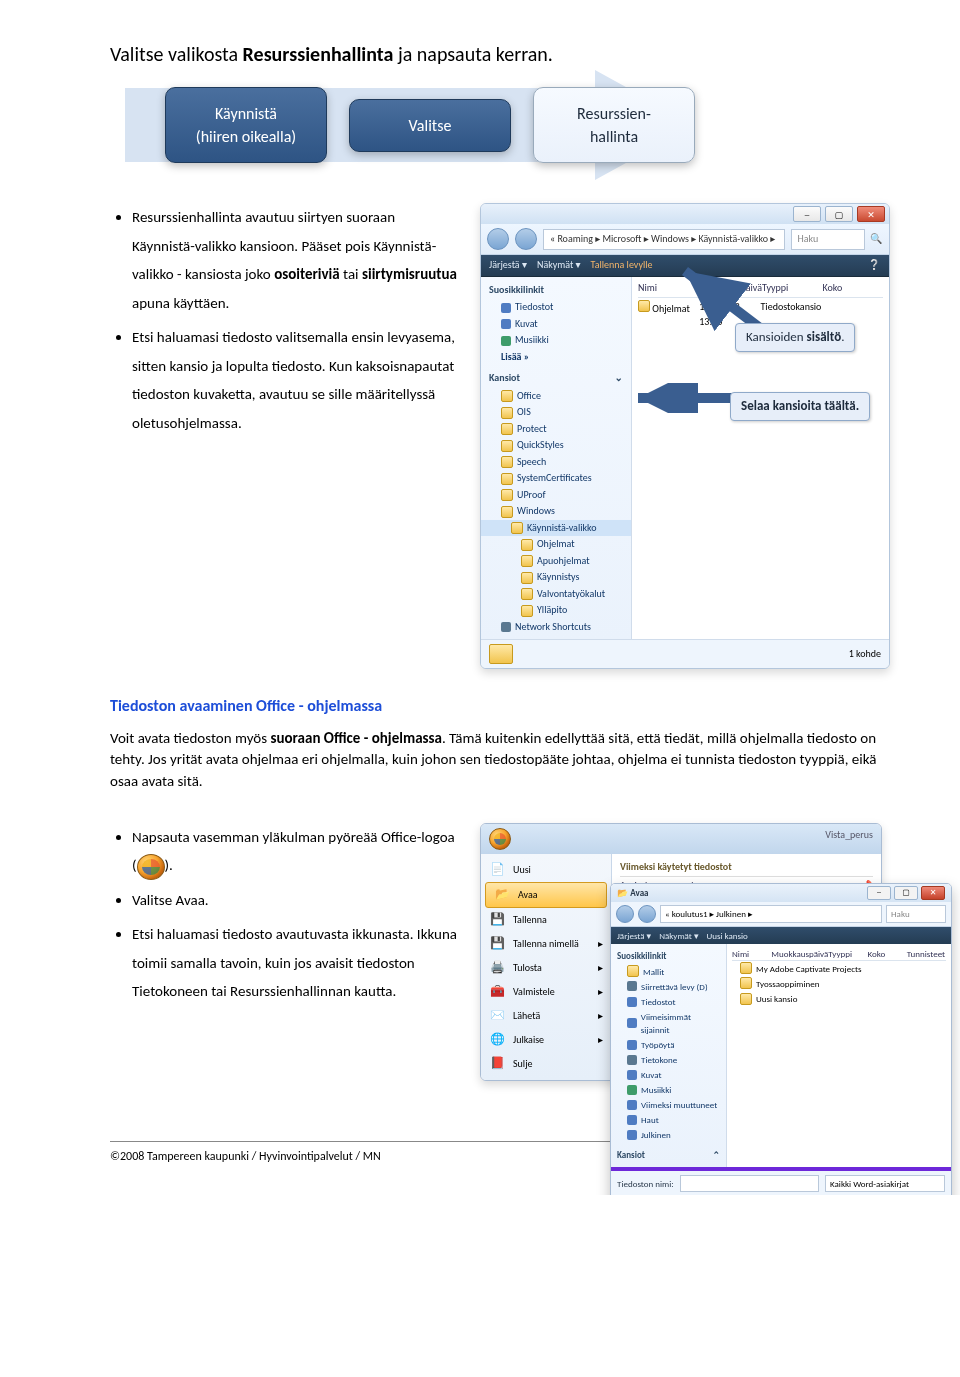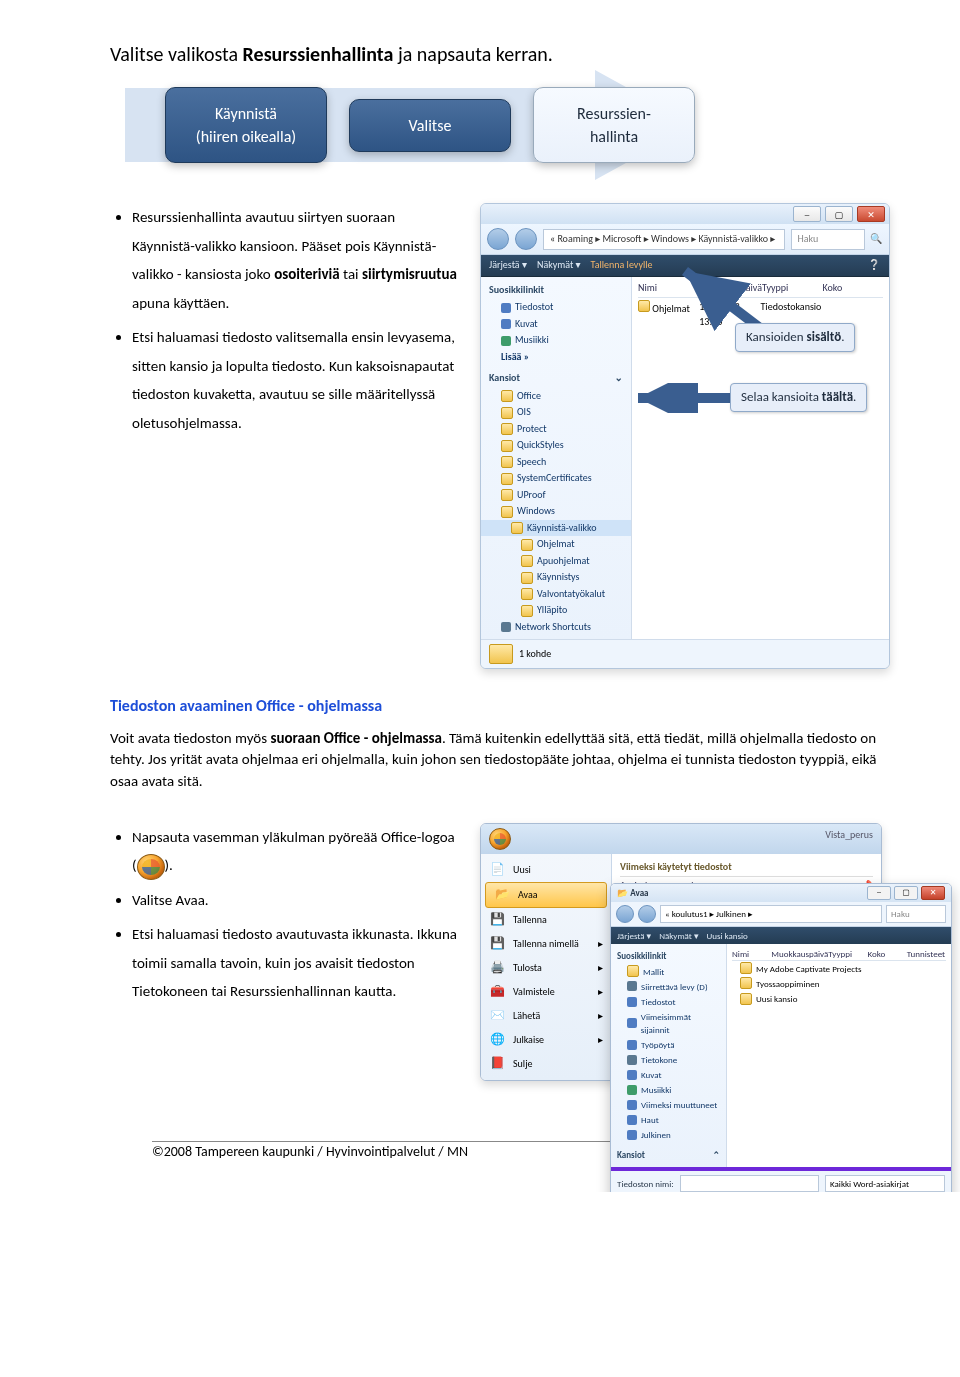--- a/index.html
+++ b/index.html
@@ -130,21 +130,21 @@
   .fi { width:10px;height:10px; display:inline-block; border-radius:2px;}
   .fi.folder{ background: linear-gradient(#ffe9a8,#f1c44e); border:1px solid #c79a1e;}
   .fi.blue  { background:#4f7cc2;}
   .fi.green { background:#3e9c6a;}
   .fi.net   { background:#5a7890;}
   .exp-main { flex:1; padding:4px 6px; position:relative;}
   .exp-cols { display:flex; font-size:10px; color:#335; border-bottom:1px solid #dbe4ee; padding-bottom:2px;}
   .exp-cols span{ flex:1;}
   .exp-row { display:flex; font-size:10px; padding:2px 0;}
   .exp-row span{flex:1;}
-  .exp-status{ border-top:1px solid #d0dceb; background:#eef5fd; padding:4px 8px; font-size:10px; display:flex; align-items:center; gap:6px;}
+  .exp-status{ border-top:1px solid #d0dceb; background:#eef5fd; padding:4px 8px; font-size:10px; display:flex; align-items:center; gap:6px;justify-content:space-between;}
 
   .callout {
     position:absolute;
     background:#e7eef9;
     border:1px solid #8fa9c9;
     border-radius:4px;
     padding:4px 10px;
     font-size:13px;
     color:#1e2b3c;
     box-shadow:1px 1px 3px rgba(0,0,0,.2);
@@ -241,23 +241,23 @@
   }
   .office-orb::after{
     content:""; position:absolute; inset:4px;
     background: conic-gradient(#e85a2e 0 90deg,#3f8747 90deg 180deg,#2d5fa6 180deg 270deg,#f2b221 270deg 360deg);
     border-radius:50%; opacity:.75;
   }
 
   .footer {
     border-top:1px solid #888;
     margin-top:60px;
+    padding-top:6px;
     display:flex; justify-content:space-between;
-    font-size:14px;
-    margin-left:42px;
+    font-size:12px;
   }
 </style>
 </head>
 <body>
 
 <div class="page">
 
   <div class="intro">
     <span>Valitse valikosta </span><b>Resurssienhallinta</b><span> ja napsauta kerran.</span>
   </div>
@@ -427,21 +427,21 @@
       </div>
 
       <svg class="callout-arrow" style="left:150px; top:180px;" width="110" height="30">
         <defs>
             <marker id="ah2" markerWidth="8" markerHeight="8" refX="6" refY="3" orient="auto">
               <path d="M0,0 L6,3 L0,6 Z" fill="#3a5e90"></path>
             </marker>
           </defs>
         <line x1="105" y1="15" x2="8" y2="15" stroke="#3a5e90" stroke-width="10" marker-end="url(#ah2)"></line>
       </svg>
-      <div class="callout" style="left:250px; top:180px;">
+      <div class="callout" style="left:250px; top:189px;font-weight:bold;">
         <span>Selaa kansioita </span><b>täältä</b><span>.</span>
       </div>
     </div>
   </div>
 
   <div class="subheading">Tiedoston avaaminen Office - ohjelmassa</div>
 
   <div style="margin-bottom:30px;">
     <span>Voit avata tiedoston myös </span><b>suoraan Office - ohjelmassa</b><span>. Tämä kuitenkin edellyttää sitä, että tiedät, millä ohjelmalla tiedosto on tehty.  Jos yrität avata ohjelmaa eri ohjelmalla, kuin johon sen tiedostopääte johtaa, ohjelma ei tunnista tiedoston tyyppiä, eikä osaa avata sitä.</span>
   </div>

